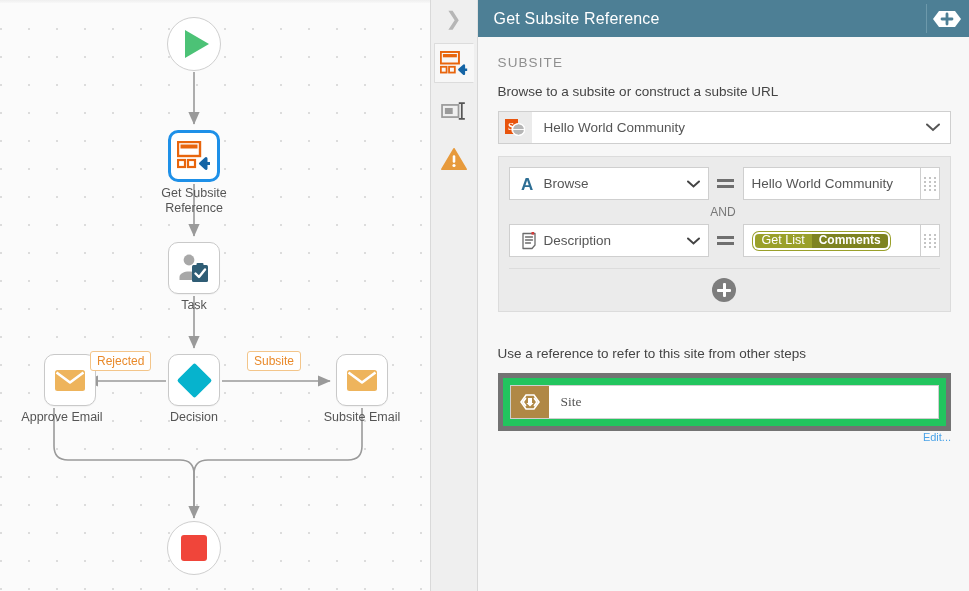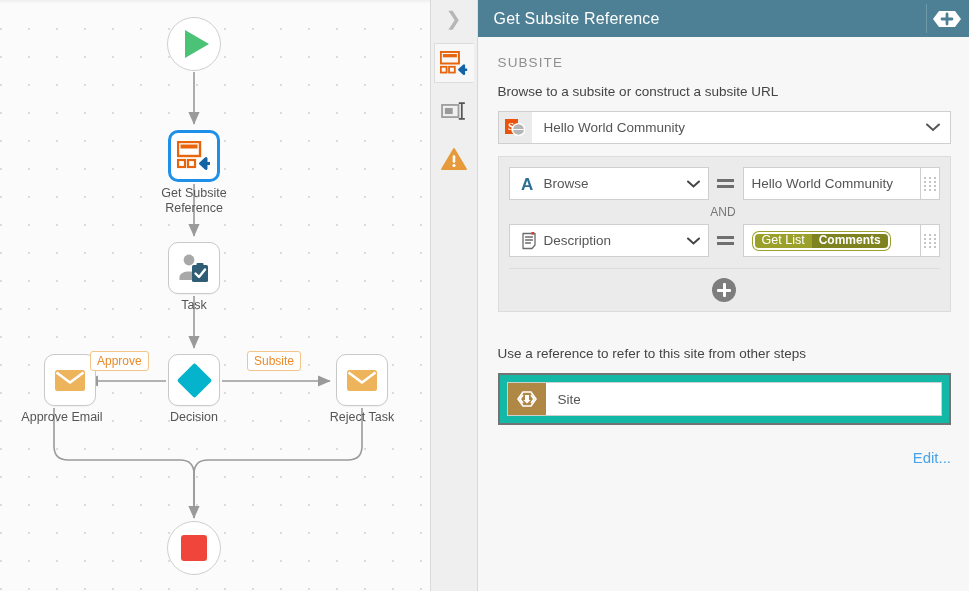--- a/index.html
+++ b/index.html
@@ -154,23 +154,23 @@
   }
   .plusbtn:before{left:5px;right:5px;top:10.5px;height:3px;}
   .plusbtn:after{top:5px;bottom:5px;left:10.5px;width:3px;}
 
   .ref-row{
     display:flex;align-items:stretch;height:34px;background:#fff;
     border:1px solid #cfcfcf;box-sizing:border-box;
   }
   .ref-ico{width:38px;background:#b08845;display:flex;align-items:center;justify-content:center;}
   .ref-txt{flex:1;display:flex;align-items:center;padding-left:12px;font-size:13.5px;color:#555;}
-  .ref-wrap{border:2px solid #737373;background:#14b8a6;padding:7px;box-sizing:border-box;}
+  .ref-wrap{border:5px solid #737373;background:#22c55e;padding:7px;box-sizing:border-box;font-family:Liberation Serif, serif;}
   .editlink{
-    text-align:right;margin-top:24px;font-size:15px;color:#4aa3e8;cursor:pointer;
+    text-align:right;margin-top:0;font-size:11px;color:#4aa3e8;cursor:pointer;
   }
   .spacer-32{height:34px;}
 </style>
 </head>
 <body>
 
 <div class="app">
 
   <div class="canvas">
     <div class="canvas-topline"></div>
@@ -246,30 +246,30 @@
       <div class="node-label">Approve Email</div>
     </div>
 
     <div class="node" style="left:336px;top:354px;">
       <div class="node-box">
         <svg width="34" height="26" viewBox="0 0 34 26">
           <rect x="2" y="3" width="30" height="21" rx="2.5" fill="#eeb45c"></rect>
           <path d="M3.5,5.5 L17,15.5 L30.5,5.5" stroke="#fff" stroke-width="2.6" fill="none" stroke-linejoin="round"></path>
         </svg>
       </div>
-      <div class="node-label">Reject Task</div>
+      <div class="node-label">Subsite Email</div>
     </div>
 
     <div class="node" style="left:167px;top:521px;">
       <div class="node-circle">
         <div class="stop-sq"></div>
       </div>
     </div>
 
-    <div class="branch-label" style="left:90px;top:351px;">Approve</div>
+    <div class="branch-label" style="left:90px;top:351px;">Rejected</div>
     <div class="branch-label" style="left:247px;top:351px;">Subsite</div>
   </div>
 
   <div class="rpanel">
 
     <div class="rheader">
       <div class="collapse-btn">
         <span class="chev">❯</span>
       </div>
       <div class="rtitlebar">

